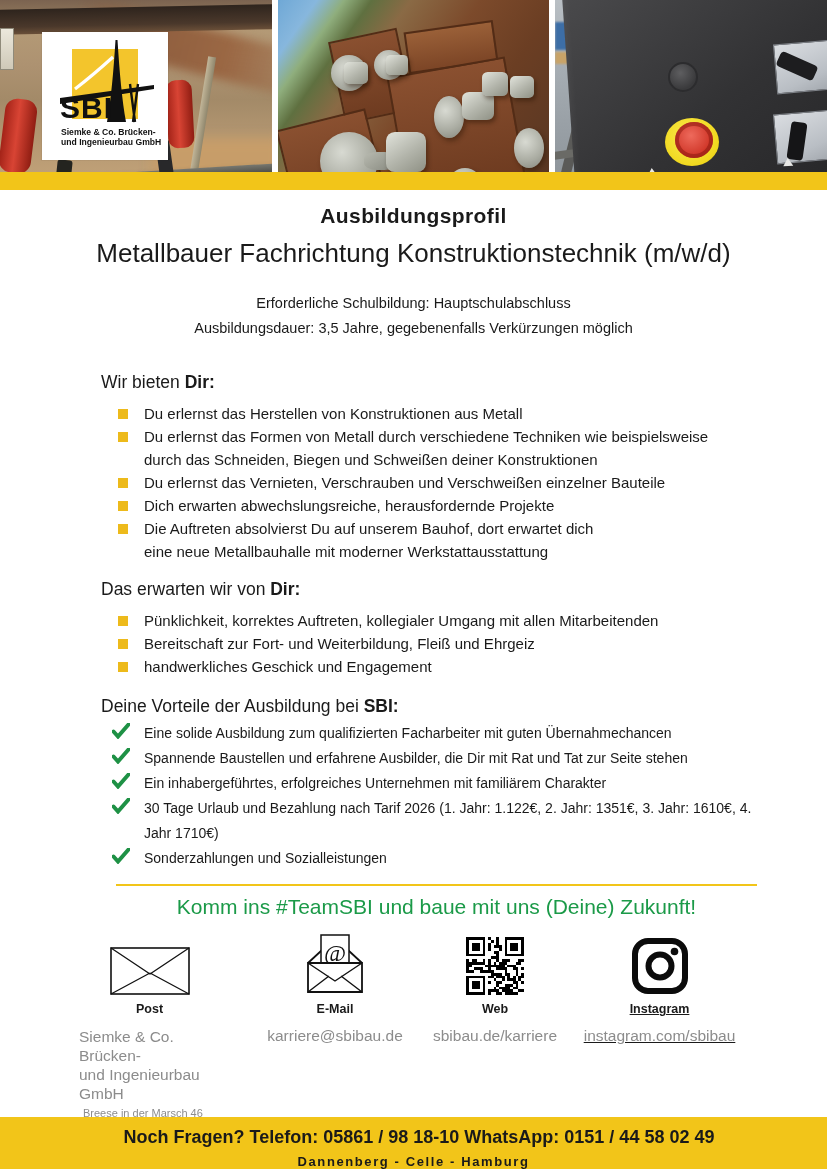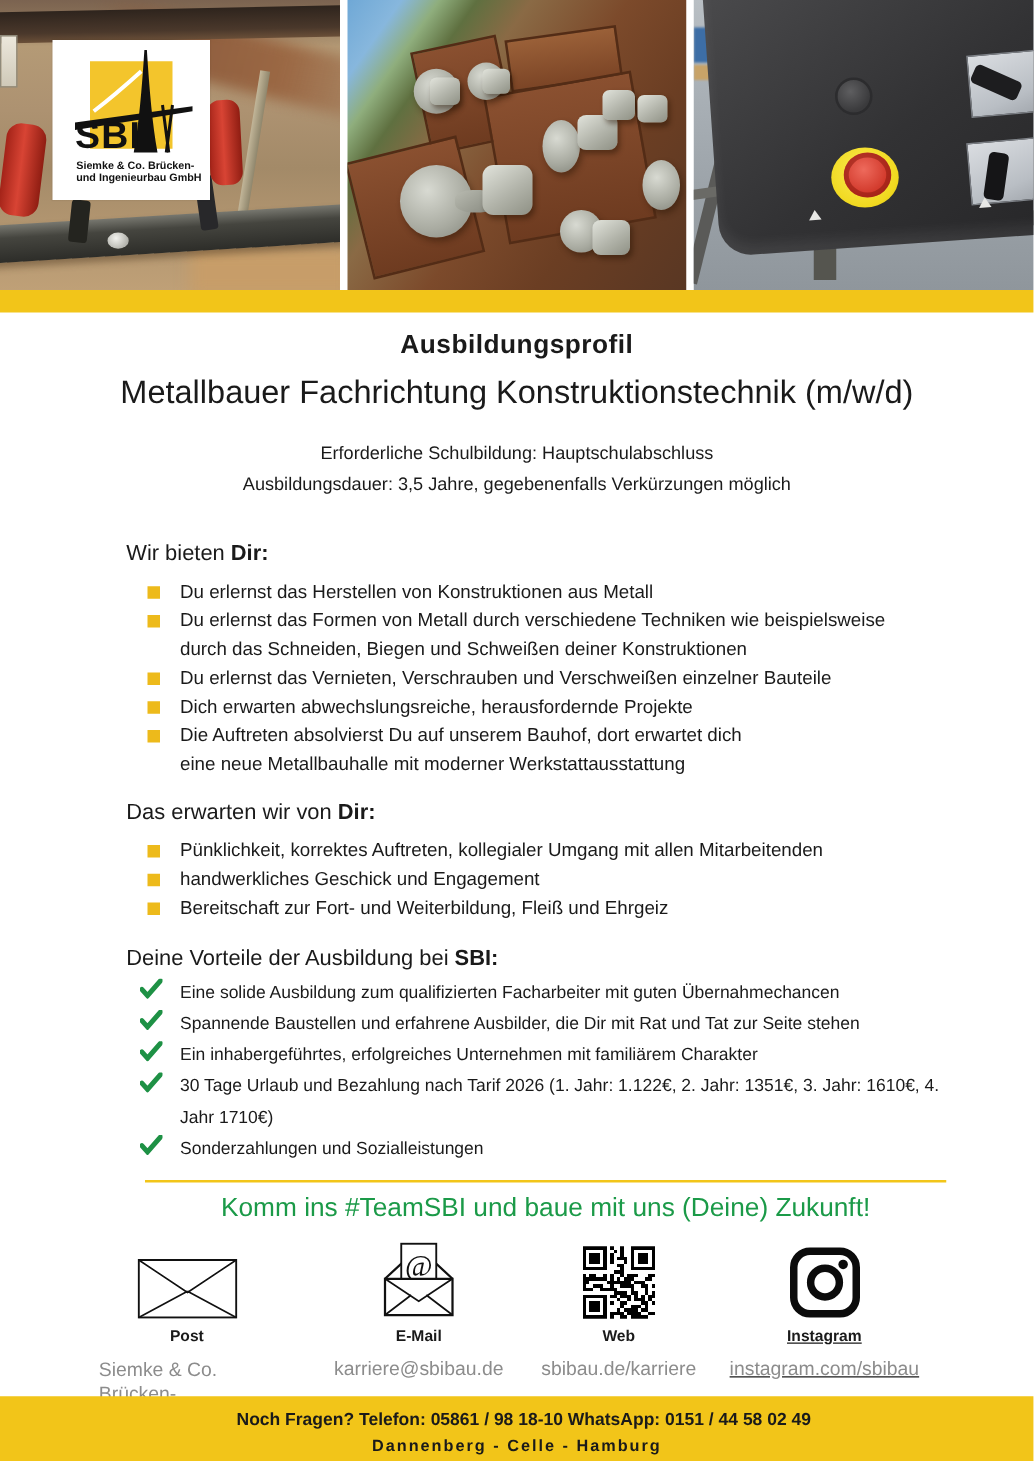--- a/index.html
+++ b/index.html
@@ -1,21 +1,21 @@
 <!DOCTYPE html>
 <html><head>
 <meta charset="utf-8">
 <style>
   * { margin:0; padding:0; box-sizing:border-box; }
   html,body { background:#ffffff; }
   body { font-family:"Liberation Sans", sans-serif; color:#1a1a1a; }
   .page { position:relative; width:827px; height:1169px; margin:0 auto; background:#fff; overflow:hidden; }
 
   
-  .photos { display:flex; gap:6px; height:232px; }
+  .photos { display:flex; gap:6px; height:172px; }
   .photo { position:relative; flex:1; overflow:hidden; }
 
   
   .p1 { background:linear-gradient(180deg,#7b6350 0%,#8a7258 7%,#b49a76 16%,#ad9271 38%,#a38a68 58%,#b0946f 75%,#bfa077 100%); }
   .p1-beam { position:absolute; top:7px; left:-6px; right:-6px; height:25px; background:linear-gradient(180deg,#2e241d,#4a382b 70%,#6a4f38); transform:rotate(-1.2deg); }
   .p1-ruststreak { position:absolute; top:28px; right:-60px; width:260px; height:46px; background:linear-gradient(90deg,transparent,#8a5536 30%,#97603c 60%,transparent); transform:rotate(14deg); filter:blur(5px); opacity:.85; }
   .p1-tape { position:absolute; left:0; top:28px; width:14px; height:42px; background:linear-gradient(180deg,#ece8dc,#cfc9b8); border:1px solid #8f8a7a; }
   .p1-bar { position:absolute; left:-8px; right:-8px; top:172px; height:30px; background:linear-gradient(180deg,#77776f,#45453f 35%,#2d2d29); transform:rotate(-3.5deg); box-shadow:0 4px 6px rgba(60,40,20,.4); }
   .p1-knob { position:absolute; left:86px; top:186px; width:17px; height:13px; border-radius:50%; background:radial-gradient(circle at 40% 35%,#f2f2ee,#9a9a92); }
   .p1-handle-l { position:absolute; left:2px; top:99px; width:32px; height:74px; border-radius:12px; background:linear-gradient(90deg,#a32318,#d84434 45%,#8f1d12); transform:rotate(7deg); }
@@ -95,21 +95,21 @@
   .c3 { left:410px; width:170px; }
   .c4 { left:572px; width:175px;text-decoration:underline; }
   .icon-box { height:62px; display:flex; align-items:flex-end; justify-content:center; }
   .col-label { margin-top:7px; font-size:12.5px; font-weight:bold; }
   .col-value { margin-top:11px; font-size:15.5px; color:#8C8C8C; }
   .c1 .col-value { text-align:left; padding-left:17px; line-height:19px; }
   .c1 .addr { text-align:left; padding-left:21px; margin-top:4px; font-size:11px; color:#8C8C8C; line-height:12.5px; }
 
   
   .footer { position:absolute; left:0; right:0; bottom:0; height:52px; background:#F2C519; text-align:center; }
-  .f1 { padding-top:10px; font-size:14px; font-weight:bold;padding-left:11px; }
+  .f1 { padding-top:10px; font-size:18px; font-weight:bold;padding-left:11px; }
   .f2 { margin-top:6px; font-size:13px; font-weight:bold; letter-spacing:1.6px; }
 </style>
 </head>
 <body>
 
 <div class="page">
 
   <div class="photos">
     <div class="photo p1">
       <div class="p1-ruststreak"></div>
@@ -216,25 +216,25 @@
     </ul>
 
     <div class="sec-head sec-expect"><span>Das erwarten wir von </span><span class="bold">Dir:</span></div>
     <ul class="plain bullets">
       <li>
           <span class="sq"></span>
           <span class="btxt">Pünklichkeit, korrektes Auftreten, kollegialer Umgang mit allen Mitarbeitenden</span>
         </li>
       <li>
           <span class="sq"></span>
+          <span class="btxt">Bereitschaft zur Fort- und Weiterbildung, Fleiß und Ehrgeiz</span>
+        </li>
+      <li>
+          <span class="sq"></span>
           <span class="btxt">handwerkliches Geschick und Engagement</span>
-        </li>
-      <li>
-          <span class="sq"></span>
-          <span class="btxt">Bereitschaft zur Fort- und Weiterbildung, Fleiß und Ehrgeiz</span>
         </li>
     </ul>
 
     <div class="sec-head sec-benefits"><span>Deine Vorteile der Ausbildung bei </span><span class="bold">SBI:</span></div>
     <ul class="plain checks">
       <li>
           <svg class="chk" width="18" height="16" viewBox="0 0 18 16">
             <path d="M1.5,8.5 L6,13.5 L16.5,1.5" stroke="#1E9145" stroke-width="4" fill="none" stroke-linecap="round"></path>
           </svg>
           <span>Eine solide Ausbildung zum qualifizierten Facharbeiter mit guten Übernahmechancen</span>

